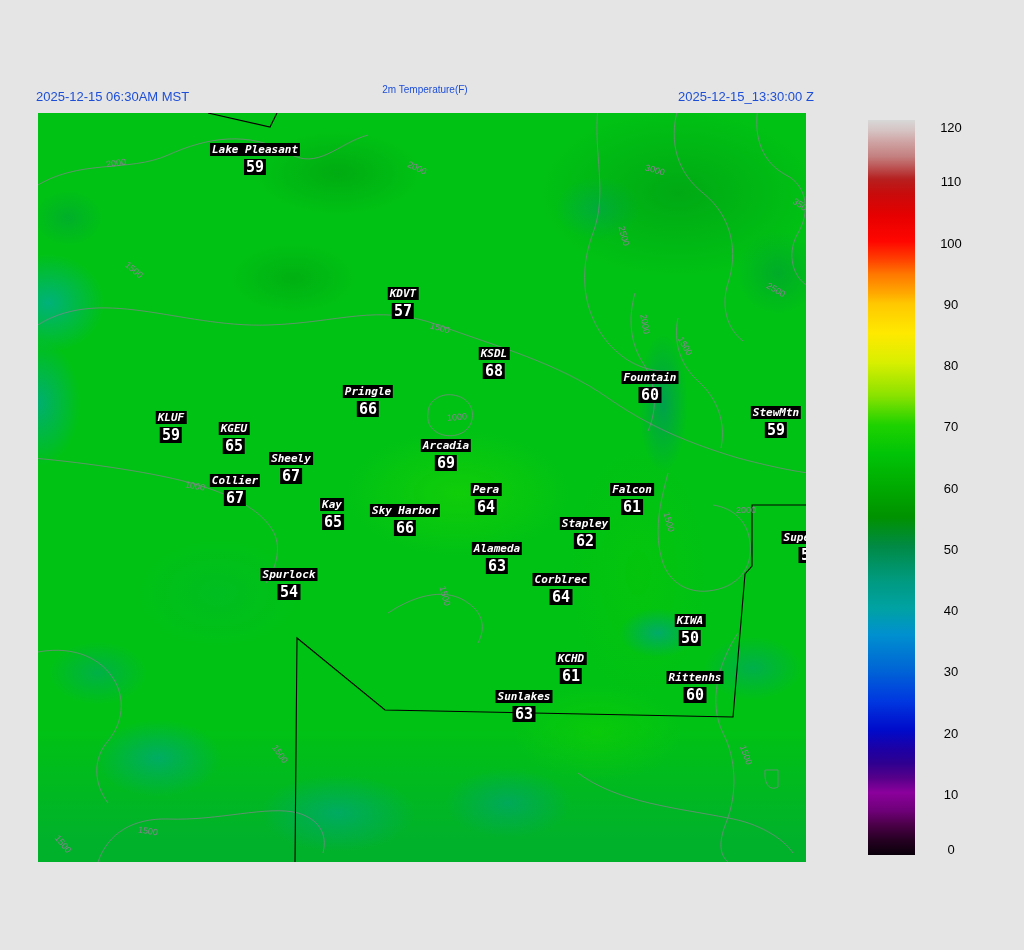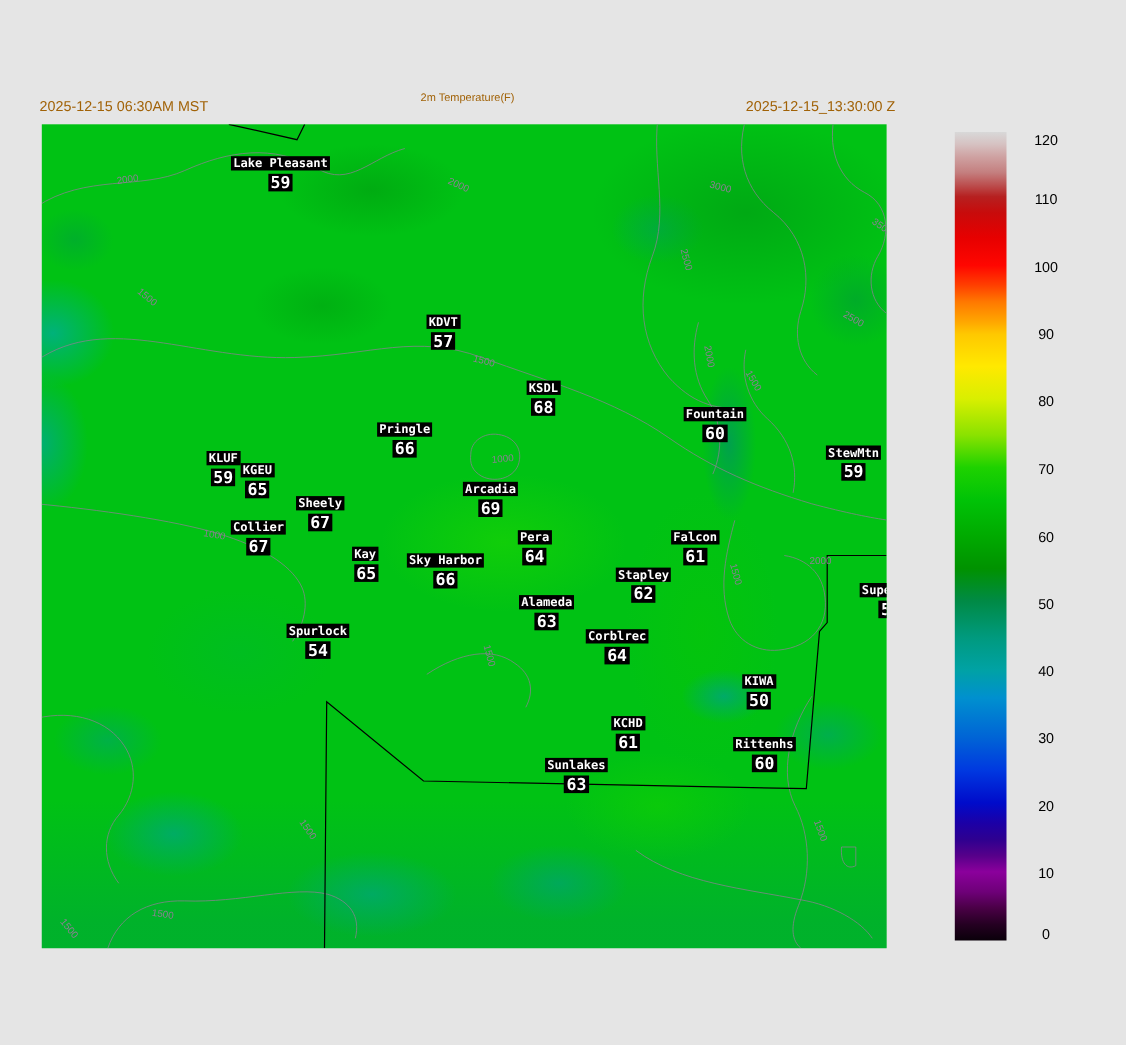--- a/index.html
+++ b/index.html
@@ -1,21 +1,21 @@
 <!DOCTYPE html>
 <html><head>
 <meta charset="utf-8">
 <style>
   html,body{margin:0;padding:0;}
   body{
     width:1024px;height:950px;position:relative;overflow:hidden;
     background:#e5e5e5;
     font-family:"Liberation Sans", sans-serif;
   }
-  .hdr{position:absolute;color:#a16207;white-space:nowrap;}
+  .hdr{position:absolute;color:#1d4ed8;white-space:nowrap;}
   #hdr-left{left:36px;top:89px;font-size:13px;}
   #hdr-title{left:0;top:84px;width:850px;text-align:center;font-size:10px;}
   #hdr-right{left:678px;top:89px;font-size:13px;}
 
   
   #map{
     position:absolute;left:38px;top:113px;width:768px;height:749px;overflow:hidden;
     background-image:
       radial-gradient(ellipse 80px 70px at 10px 190px,  rgba(0,175,140,.85), rgba(0,175,140,0) 70%),
       radial-gradient(ellipse 60px 90px at 0px 290px,   rgba(0,170,135,.80), rgba(0,170,135,0) 70%),
@@ -43,21 +43,21 @@
   .contour{fill:none;stroke:#8d7f95;stroke-width:0.9;stroke-opacity:.75;}
   .boundary{fill:none;stroke:#000;stroke-width:1.1;}
   .clabel{
     position:absolute;font-size:9px;color:#8d7f95;white-space:nowrap;
     transform-origin:center;font-family:"Liberation Sans",sans-serif;
   }
   .station{position:absolute;text-align:center;transform:translateX(-50%);z-index:5;}
   .st-name{
     display:inline-block;background:#000;color:#fff;
     font-family:"DejaVu Sans Mono",monospace;font-size:11px;font-weight:bold;
-    line-height:13px;padding:0 2px;white-space:nowrap;
+    line-height:13px;padding:0 2px;white-space:nowrap;font-style:italic;
   }
   .st-val{
     display:block;margin-top:1px;
   }
   .st-val span{
     display:inline-block;background:#000;color:#fff;
     font-family:"DejaVu Sans Mono",monospace;font-size:15px;font-weight:bold;
     line-height:16px;padding:0 2px;
   }
 
@@ -120,21 +120,21 @@
       <span class="clabel" style="left: 100px; top: 713px; transform: rotate(8deg); color: rgb(141, 127, 149);">1500</span>
       <span class="clabel" style="left: 15px; top: 726px; transform: rotate(50deg); color: rgb(141, 127, 149);">1500</span>
       <span class="clabel" style="left: 698px; top: 637px; transform: rotate(70deg); color: rgb(141, 127, 149);">1500</span>
     </div>
   <div id="stations-layer">
       <div class="station" style="left: 217px; top: 26px;"><div class="st-name">Lake Pleasant</div><div class="st-val"><span>59</span></div></div>
       <div class="station" style="left: 365px; top: 170px;"><div class="st-name">KDVT</div><div class="st-val"><span>57</span></div></div>
       <div class="station" style="left: 456px; top: 230px;"><div class="st-name">KSDL</div><div class="st-val"><span>68</span></div></div>
       <div class="station" style="left: 612px; top: 254px;"><div class="st-name">Fountain</div><div class="st-val"><span>60</span></div></div>
       <div class="station" style="left: 330px; top: 268px;"><div class="st-name">Pringle</div><div class="st-val"><span>66</span></div></div>
-      <div class="station" style="left: 133px; top: 294px; margin-left: 32px;"><div class="st-name">KLUF</div><div class="st-val"><span>59</span></div></div>
+      <div class="station" style="left: 133px; top: 294px;"><div class="st-name">KLUF</div><div class="st-val"><span>59</span></div></div>
       <div class="station" style="left: 738px; top: 289px;"><div class="st-name">StewMtn</div><div class="st-val"><span>59</span></div></div>
       <div class="station" style="left: 196px; top: 305px;"><div class="st-name">KGEU</div><div class="st-val"><span>65</span></div></div>
       <div class="station" style="left: 408px; top: 322px;"><div class="st-name">Arcadia</div><div class="st-val"><span>69</span></div></div>
       <div class="station" style="left: 253px; top: 335px;"><div class="st-name">Sheely</div><div class="st-val"><span>67</span></div></div>
       <div class="station" style="left: 197px; top: 357px;"><div class="st-name">Collier</div><div class="st-val"><span>67</span></div></div>
       <div class="station" style="left: 448px; top: 366px;"><div class="st-name">Pera</div><div class="st-val"><span>64</span></div></div>
       <div class="station" style="left: 594px; top: 366px;"><div class="st-name">Falcon</div><div class="st-val"><span>61</span></div></div>
       <div class="station" style="left: 367px; top: 387px;"><div class="st-name">Sky Harbor</div><div class="st-val"><span>66</span></div></div>
       <div class="station" style="left: 294px; top: 381px; text-align: right;"><div class="st-name">Kay</div><div class="st-val"><span>65</span></div></div>
       <div class="station" style="left: 547px; top: 400px;"><div class="st-name">Stapley</div><div class="st-val"><span>62</span></div></div>

